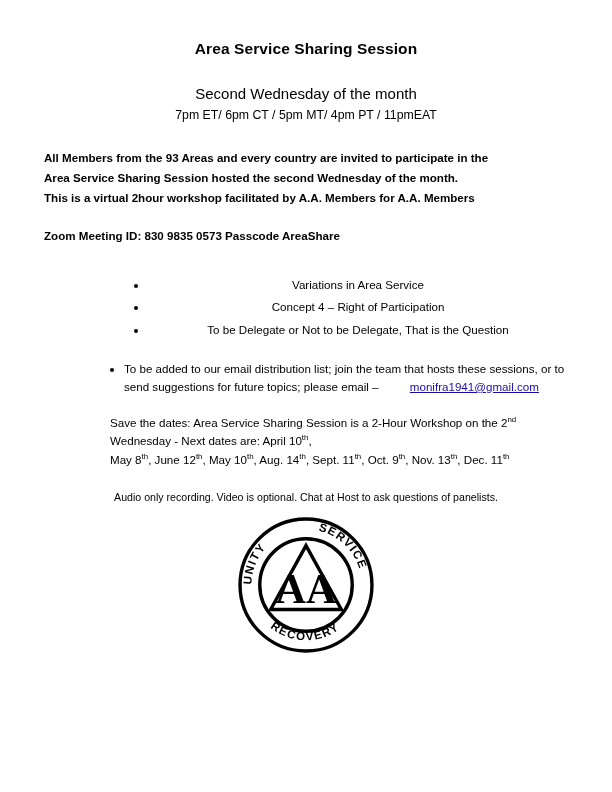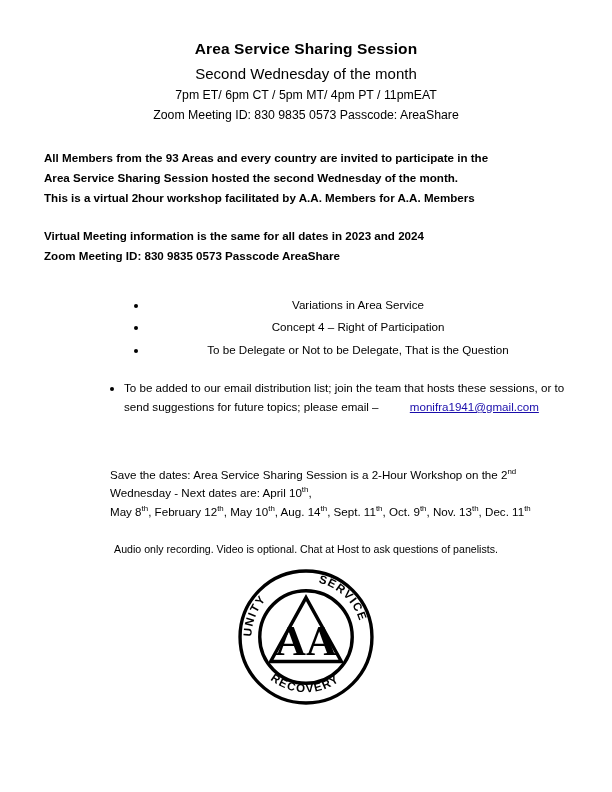--- a/index.html
+++ b/index.html
@@ -26,21 +26,21 @@
     text-align: center;
     font-size: 15.5px;
     font-weight: bold;
     letter-spacing: 0.1px;
     margin: 8px 0 0 0;
   }
   .subtitle {
     text-align: center;
     font-size: 15px;
     font-weight: normal;
-    margin: 7px 0 0 0;
+    margin: 27px 0 0 0;
   }
   .line-center {
     text-align: center;
     font-size: 12.3px;
     margin: 6px 0 0 0;
   }
   .block-bold {
     font-size: 11.6px;
     font-weight: bold;
     line-height: 1.72;
@@ -75,21 +75,20 @@
   }
   .email-link {
     color: #1a0dab;
     text-decoration: underline;
     margin-left: 28px;
   }
   .dates {
     font-size: 11.6px;
     line-height: 1.58;
     margin-left: 66px;
-    margin-top: 32px;
   }
   sup { font-size: 0.68em; vertical-align: super; }
   .audio-note {
     text-align: center;
     font-size: 10.6px;
     font-weight: normal;
     margin-top: 22px;
   }
   .logo-wrap {
     display: flex;
@@ -104,34 +103,32 @@
 </head>
 <body>
 
 <div class="page">
 
   <div class="title">Area Service Sharing Session</div>
 
   <div class="subtitle">Second Wednesday of the month</div>
 
   <div class="line-center">7pm ET/ 6pm CT / 5pm MT/ 4pm PT / 11pmEAT</div>
-  <div class="line-center">Zoom Meeting ID: 830 9835 0573 Passcode: AreaShare</div>
 
   <div class="gap-lg"></div>
 
   <div class="block-bold centered">
     <div>All Members from the 93 Areas and every country are invited to participate in the</div>
     <div>Area Service Sharing Session hosted the second Wednesday of the month.</div>
     <div>This is a virtual 2hour workshop facilitated by A.A. Members for A.A. Members</div>
   </div>
 
   <div class="gap-md"></div>
 
   <div class="block-bold centered">
-    <div>Virtual Meeting information is the same for all dates in 2023 and 2024</div>
     <div>Zoom Meeting ID: 830 9835 0573 Passcode AreaShare</div>
   </div>
 
   <div class="gap-md"></div>
 
 
   <ul class="topics">
     <li>Variations in Area Service</li>
     <li>Concept 4 – Right of Participation</li>
     <li>To be Delegate or Not to be Delegate, That is the Question</li>
@@ -147,21 +144,21 @@
 
   <div class="gap-md"></div>
 
   <div class="dates">
     <div>
       <span>Save the dates:  Area Service Sharing Session is a 2-Hour Workshop on the 2</span><sup>nd</sup>
     </div>
     <div>
       <span>Wednesday - Next dates are: April 10</span><sup>th</sup><span>,</span>
     </div>
-    <div id="dates-line-3"><span>May 8</span><sup>th</sup>, <span>February 12</span><sup>th</sup>, <span>May 10</span><sup>th</sup>, <span>Aug. 14</span><sup>th</sup>, <span>Sept. 11</span><sup>th</sup>, <span>Oct. 9</span><sup>th</sup>, <span>Nov. 13</span><sup>th</sup>, <span>Dec. 11</span><sup>th</sup></div>
+    <div id="dates-line-3"><span>May 8</span><sup>th</sup>, <span>June 12</span><sup>th</sup>, <span>May 10</span><sup>th</sup>, <span>Aug. 14</span><sup>th</sup>, <span>Sept. 11</span><sup>th</sup>, <span>Oct. 9</span><sup>th</sup>, <span>Nov. 13</span><sup>th</sup>, <span>Dec. 11</span><sup>th</sup></div>
   </div>
 
   <div class="audio-note">Audio only recording.  Video is optional.  Chat at Host to ask questions of panelists.</div>
 
   <div class="logo-wrap">
     <svg class="logo" viewBox="0 0 200 200">
       <circle cx="100" cy="100" r="97" fill="#ffffff" stroke="#000000" stroke-width="5"></circle>
       <circle cx="100" cy="100" r="68" fill="#ffffff" stroke="#000000" stroke-width="5"></circle>
       <polygon points="100,42 152,136 48,136" fill="none" stroke="#000000" stroke-width="5"></polygon>
       <text x="100" y="126" font-family="'Liberation Serif', serif" font-size="62" font-weight="bold" text-anchor="middle" fill="#000000">AA</text>

